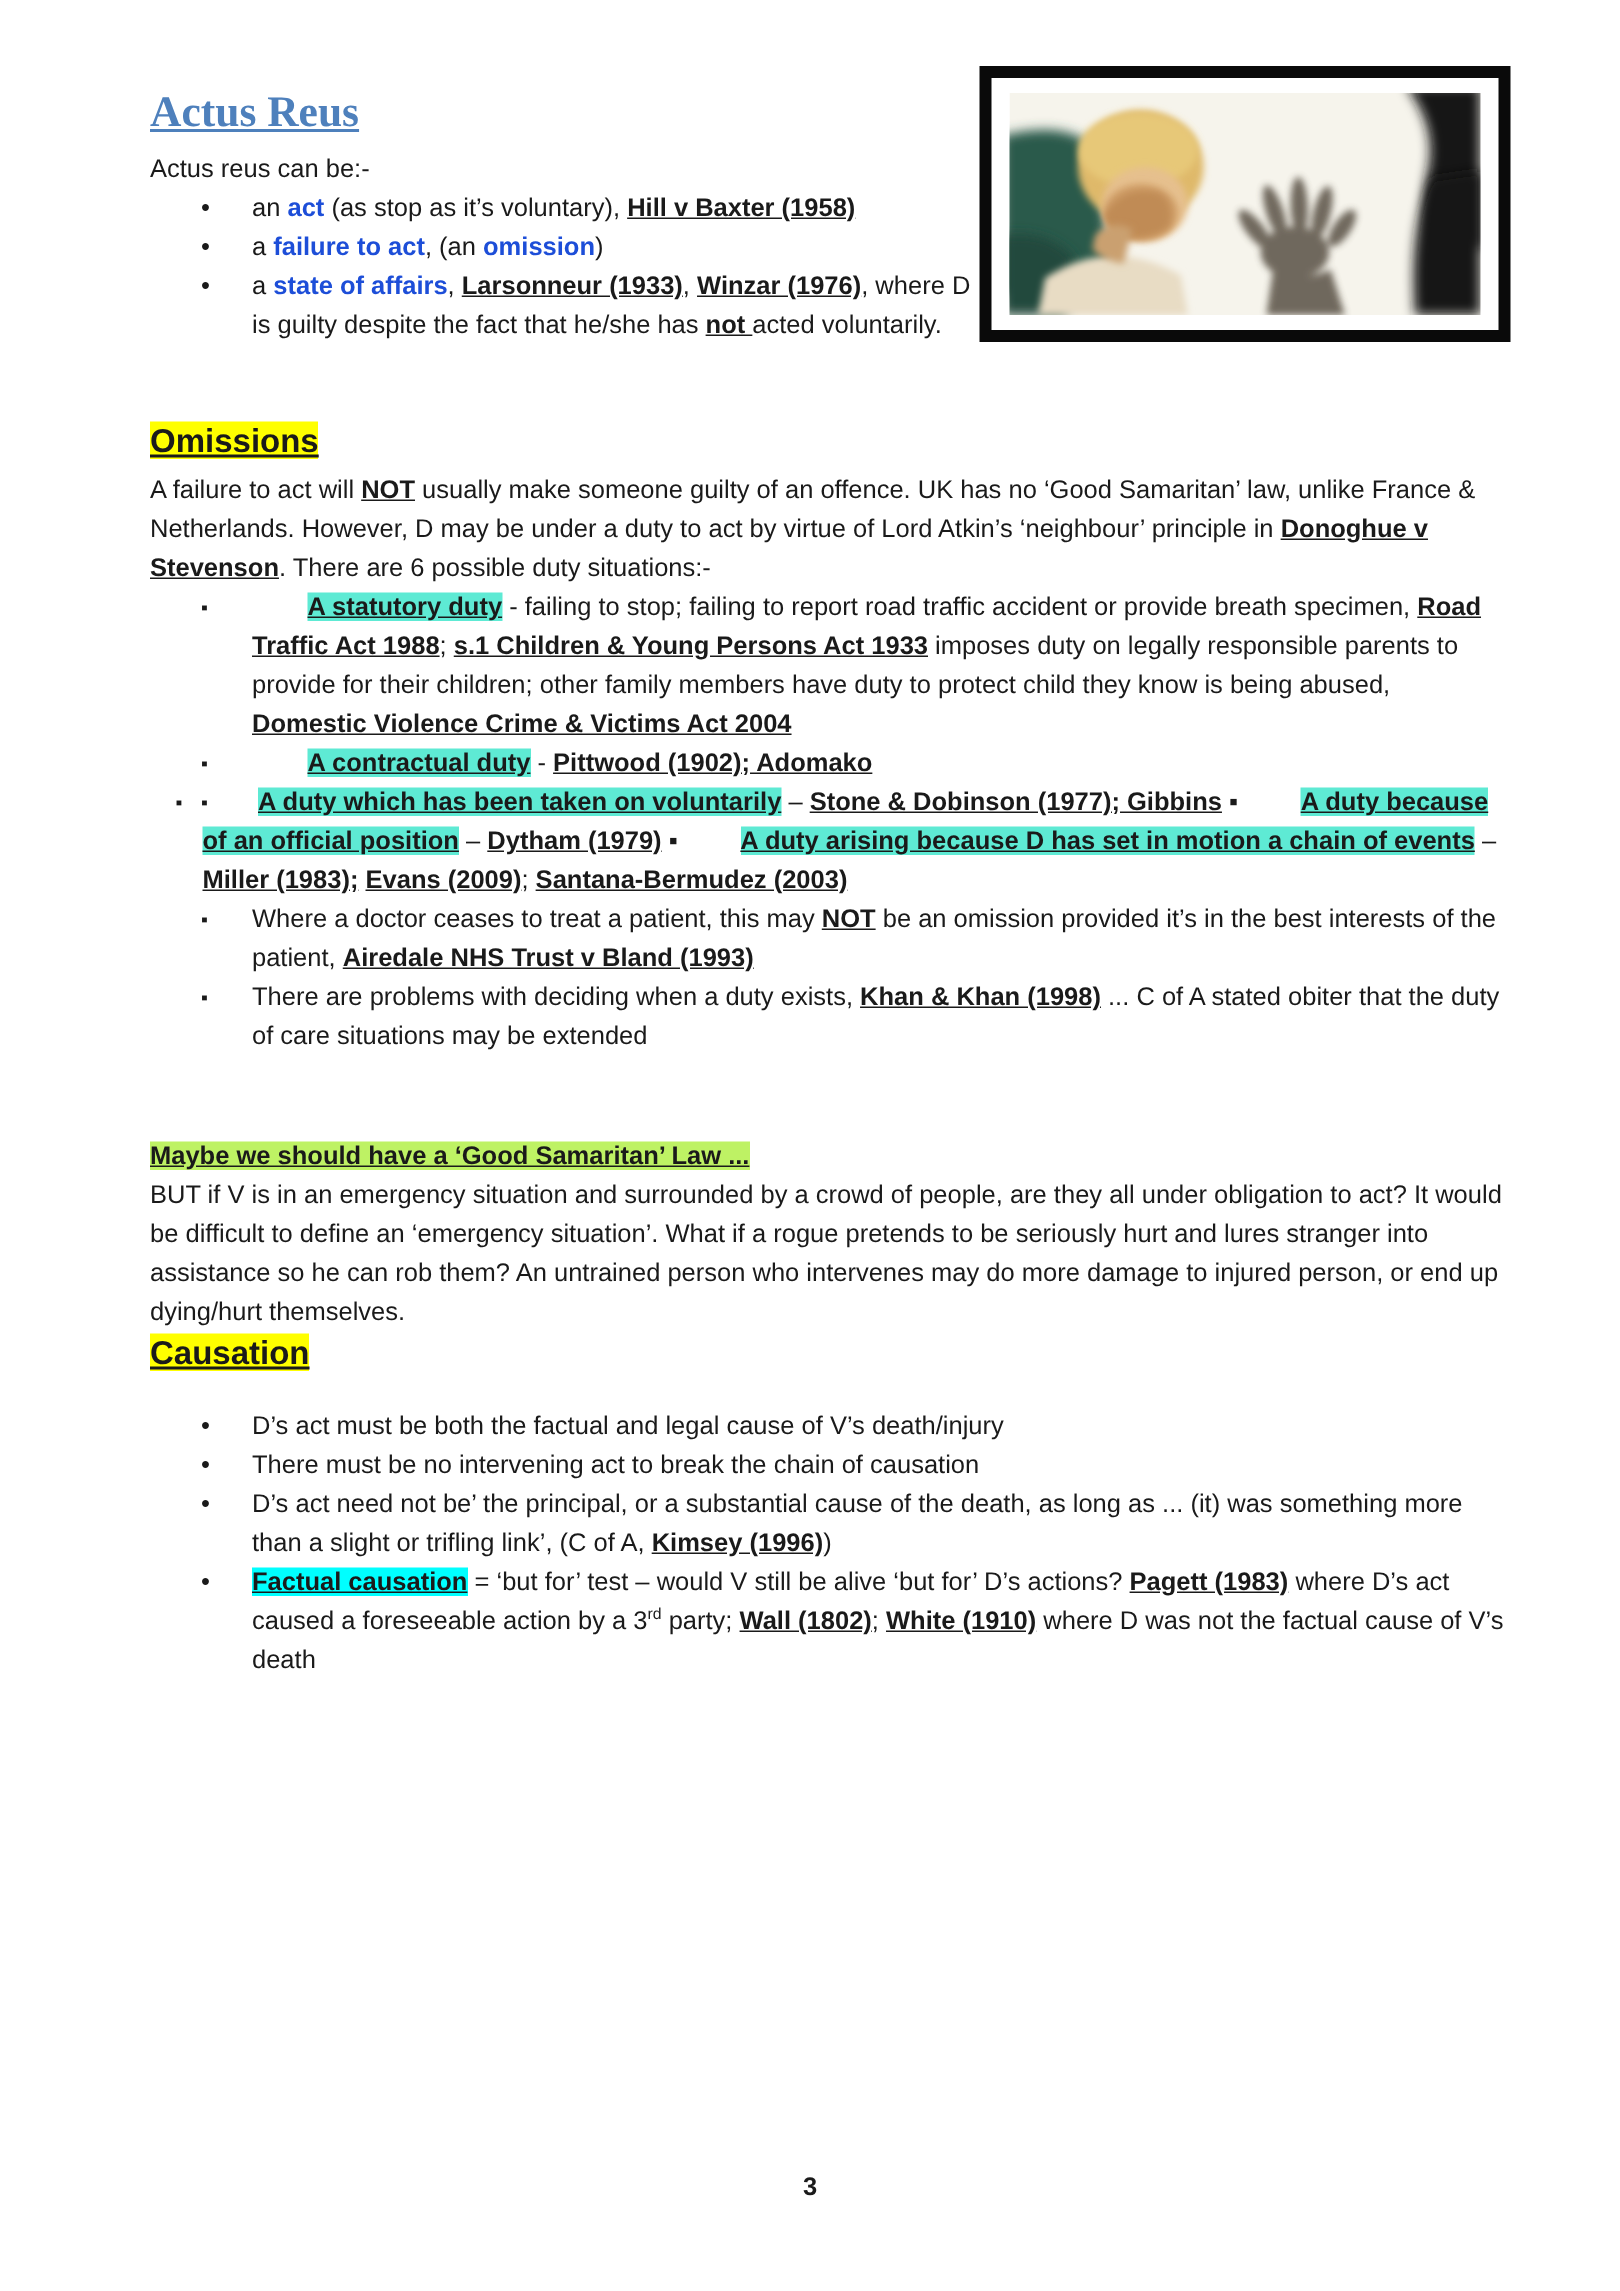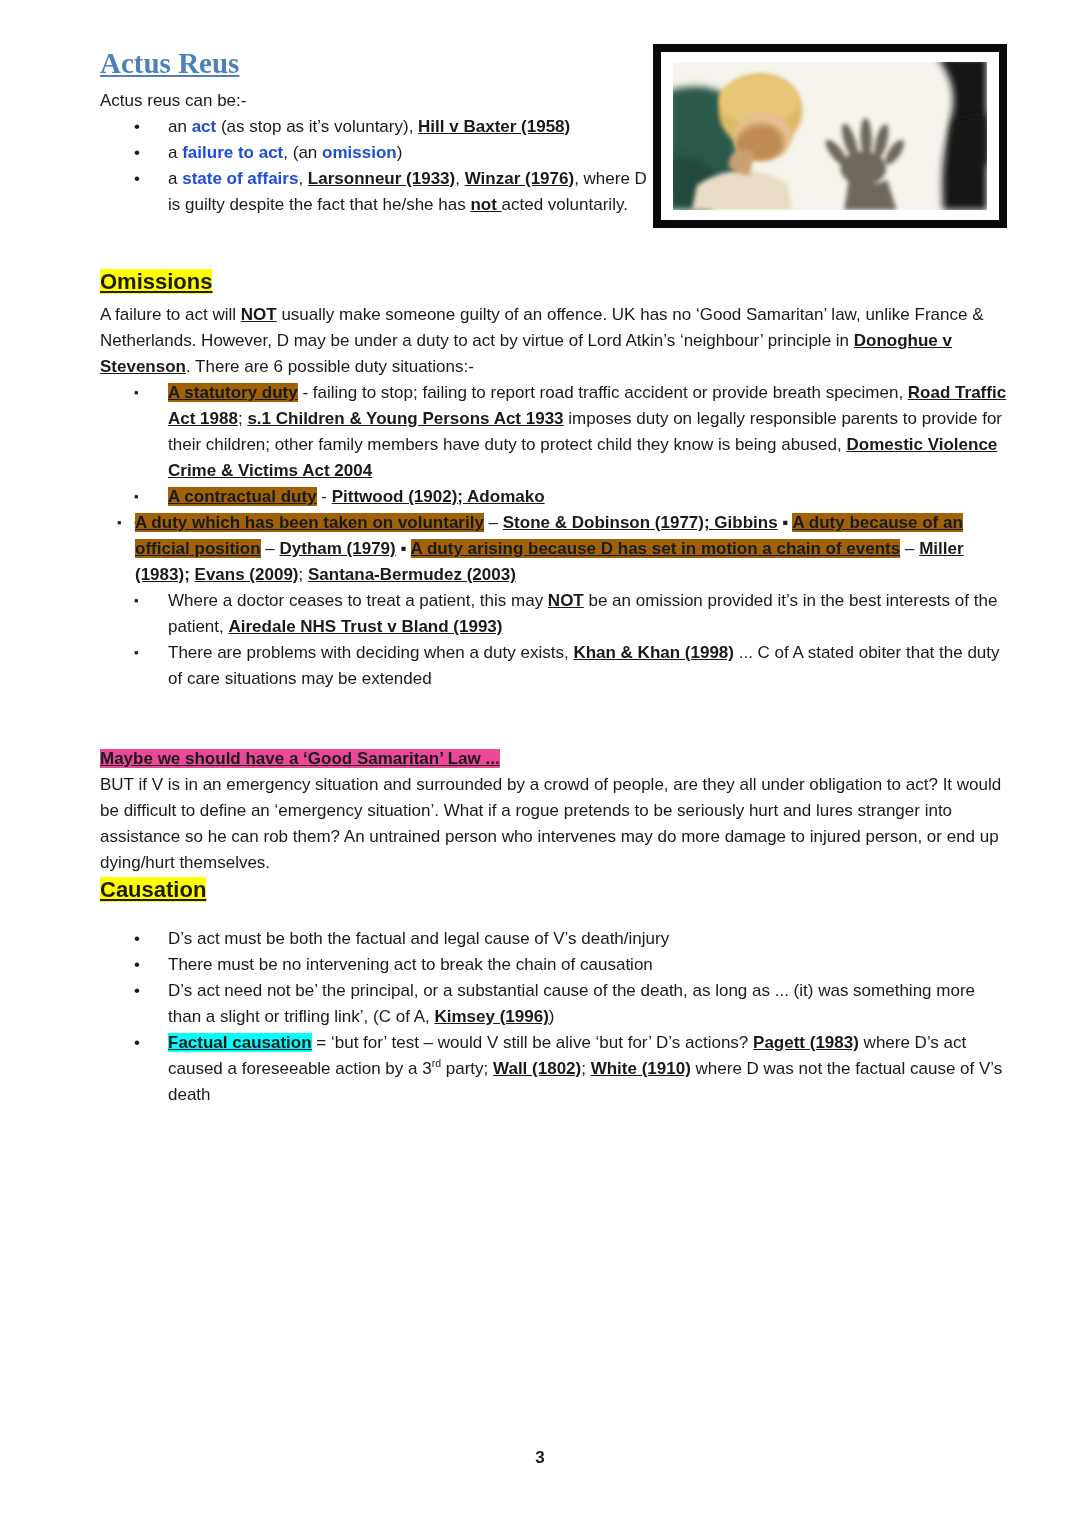--- a/index.html
+++ b/index.html
@@ -3,31 +3,31 @@
 <meta charset="utf-8">
 <style>
   html,body{margin:0;padding:0;background:#ffffff;}
   .page{
     position:relative;
     width:1080px;height:1527px;
     background:#ffffff;
     font-family:"Liberation Sans","DejaVu Sans",sans-serif;
     font-size:17px;line-height:26px;color:#1a1a1a;
     box-sizing:border-box;
-    padding:46px 72px 0 100px;
+    padding:58px 72px 0 100px;
     overflow:hidden;
   }
   
   .b{font-weight:bold;}
   .u{text-decoration:underline;}
   .red{color:#1d4ed8;font-weight:bold;}
   .hlY{background:#FFFF00;}
-  .hlG{background:#a16207;}
+  .hlG{background:#5eead4;margin-left:37px;}
   .hlC{background:#00FFFF;}
-  .hlP{background:#ec4899;}
+  .hlP{background:#bef264;}
   .sup{vertical-align:super;font-size:0.62em;line-height:0;}
 
   
   .title{
     font-family:"Liberation Serif","DejaVu Serif",serif;
     font-size:29px;line-height:34px;font-weight:bold;
     color:#4E80BC;text-decoration:underline;
     margin:0 0 8px 0;
   }
   .h2{

